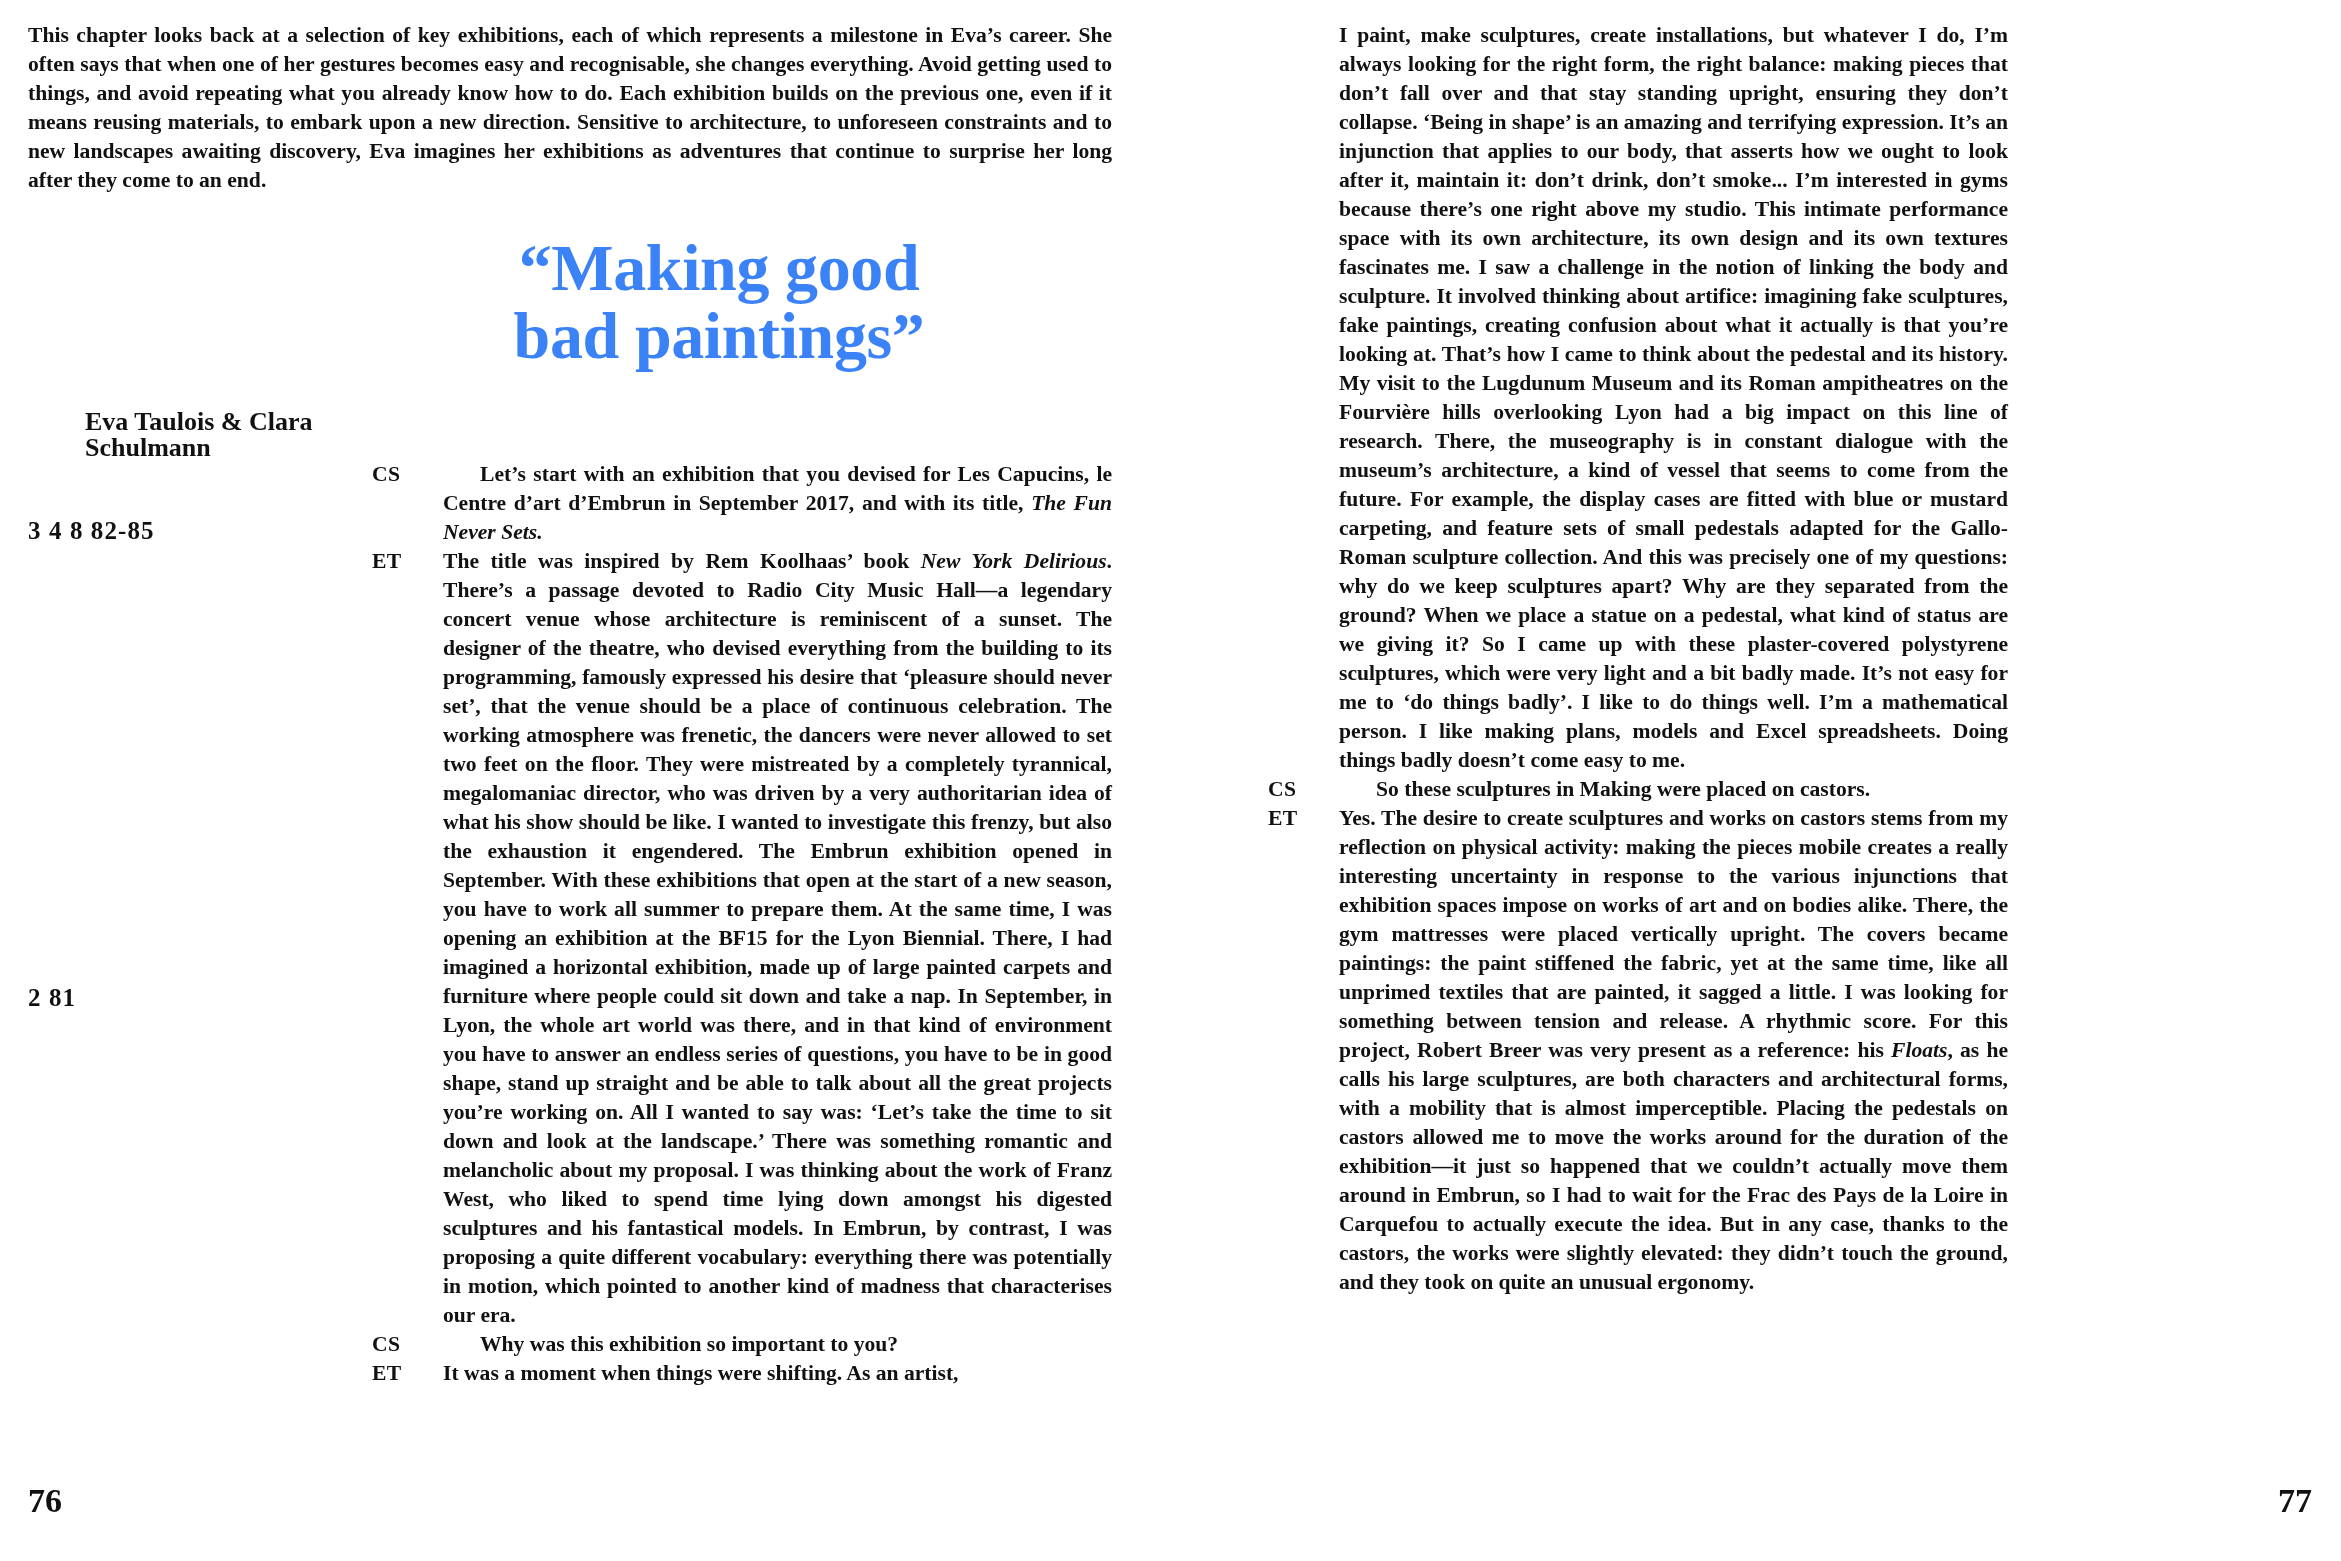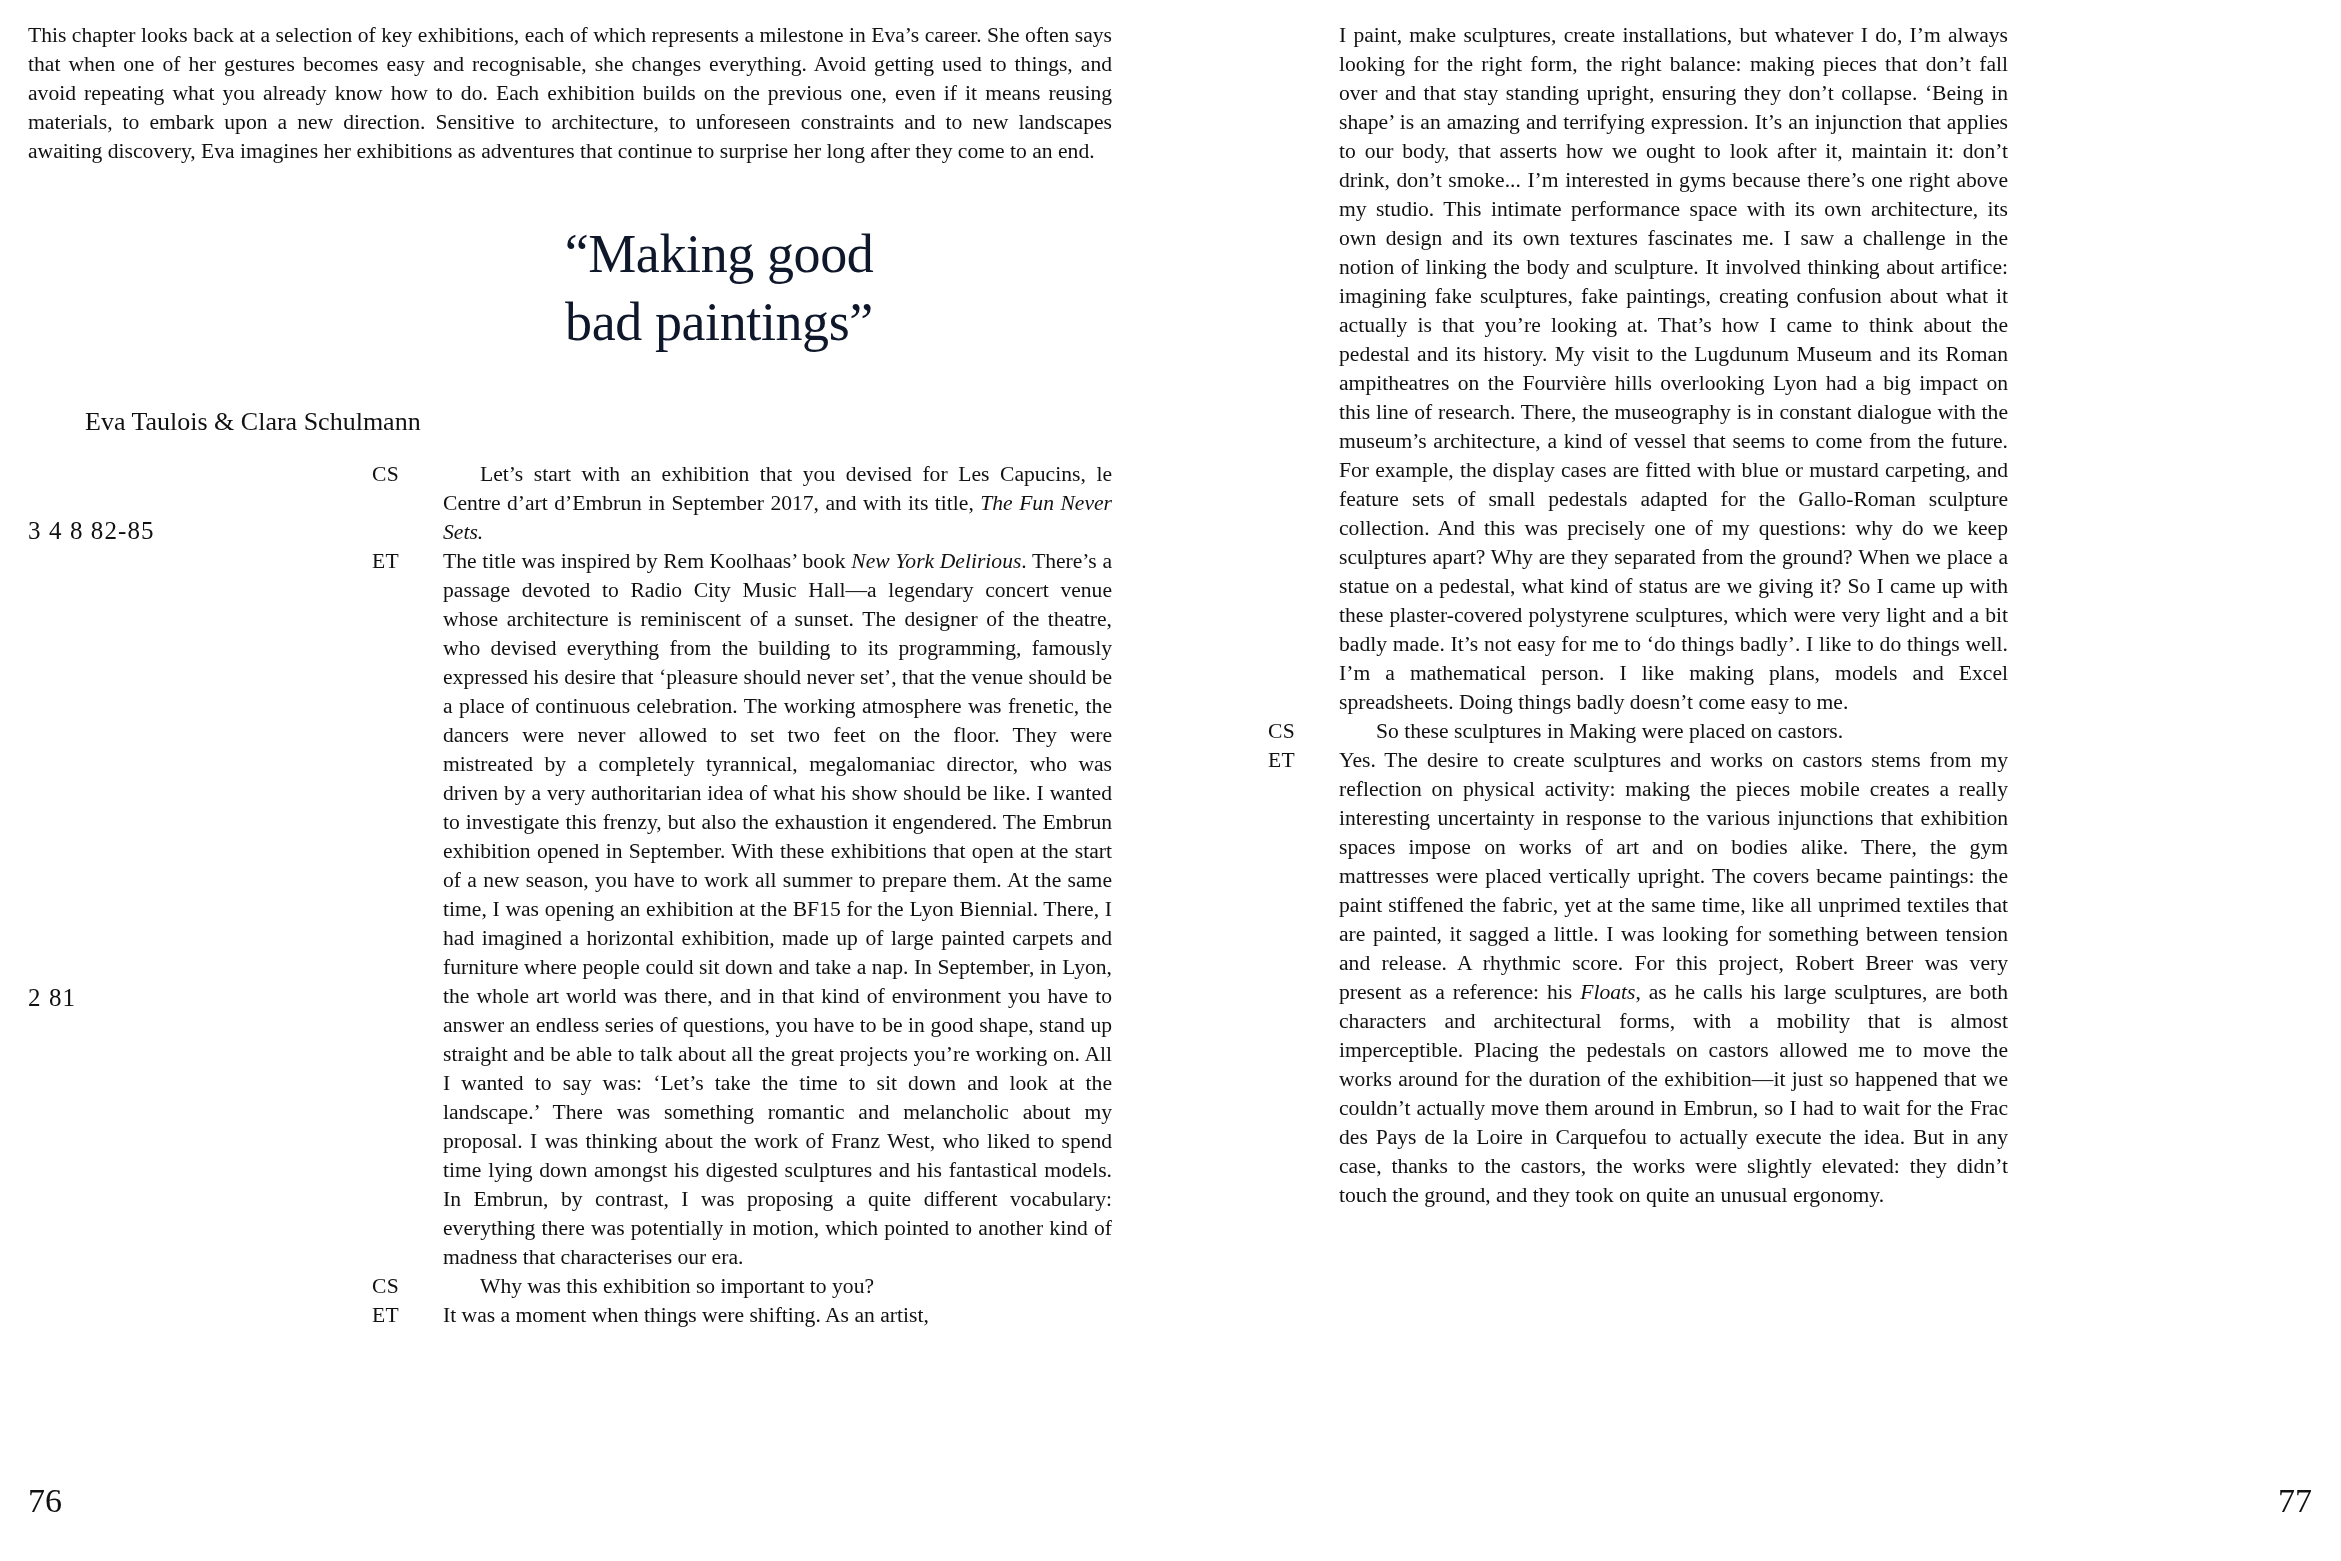--- a/index.html
+++ b/index.html
@@ -12,20 +12,21 @@
     height: 1562px;
     font-family: "Liberation Serif", serif;
     color: #111111;
     overflow: hidden;
   }
   .spread {
     position: relative;
     width: 2342px;
     height: 1536px;
     box-sizing: border-box;
+    font-weight: bold;
   }
 
   
   .p {
     margin: 0;
     text-align: justify;
     text-justify: inter-word;
     font-size: 21.6px;
     line-height: 29px;
     hyphens: manual;
@@ -47,27 +48,27 @@
     top: 21px;
     width: 1084px;
     font-size: 21.6px;
     line-height: 29px;
     text-align: justify;
   }
 
   .title-block {
     position: absolute;
     left: 425px;
-    top: 220px;
+    top: 234px;
     width: 588px;
     text-align: center;
-    font-size: 54px;
+    font-size: 66px;
     line-height: 68px;
     letter-spacing: -0.4px;
-    color: #0f172a;
+    color: #3b82f6;
   }
 
   .byline {
     position: absolute;
     left: 85px;
     top: 409px;
     width: 354px;
     font-size: 26px;
     line-height: 25.5px;
     text-align: left;

